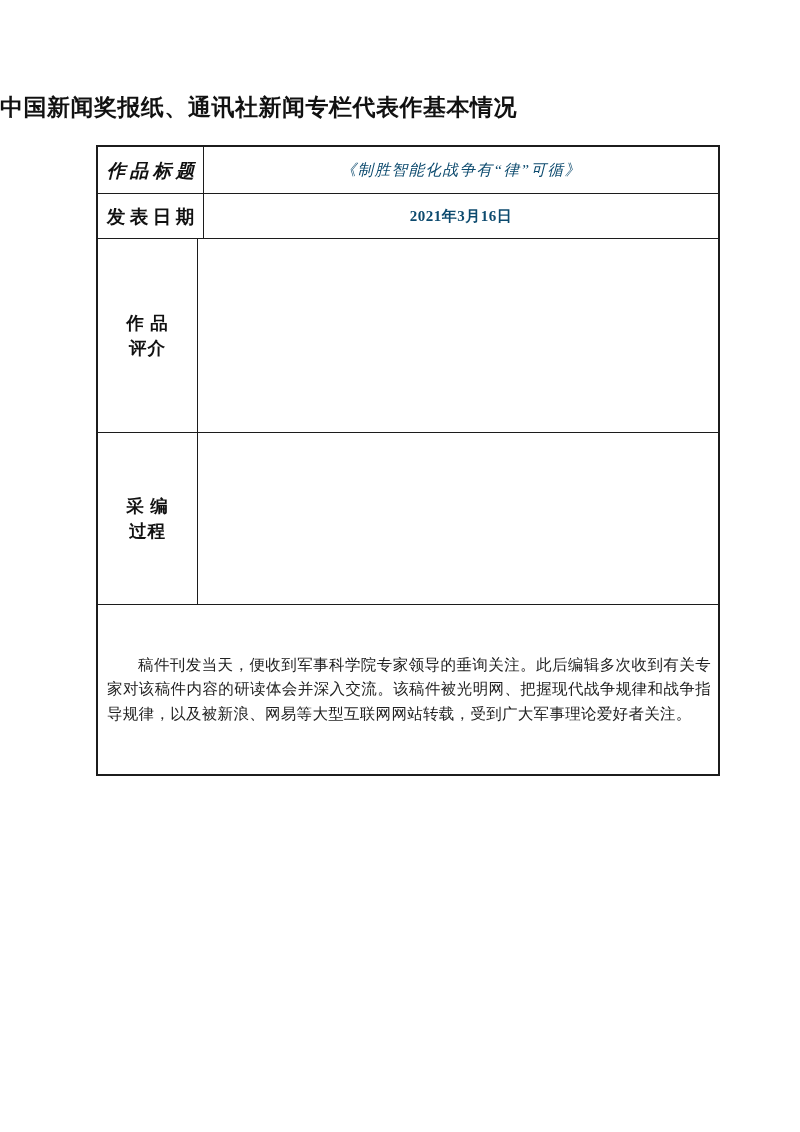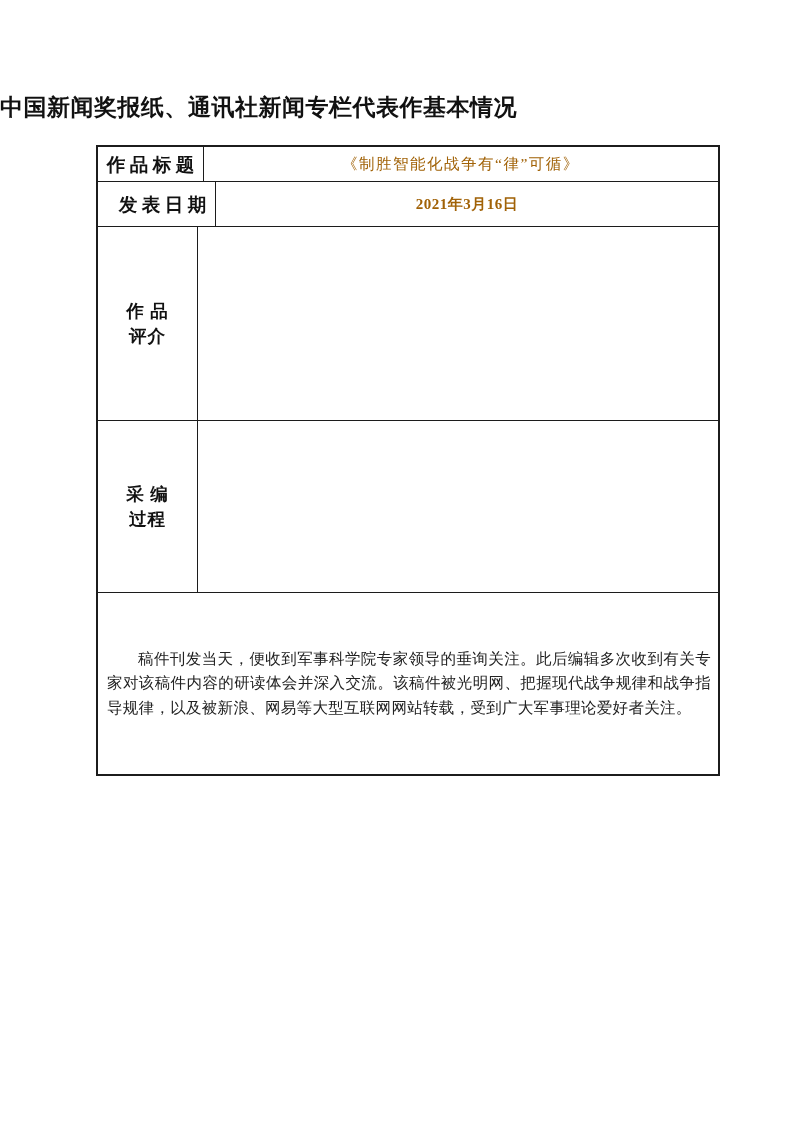--- a/index.html
+++ b/index.html
@@ -38,22 +38,22 @@
     flex-direction: column;
     background: #ffffff;
   }
   .row {
     display: flex;
     box-sizing: border-box;
   }
   .row-divider {
     border-bottom: 1.5px solid #1c1c1c;
   }
-  .row-title   { height: 35px; }
-  .row-date    { height: 45px; padding-left: 12px; }
+  .row-title   { height: 47px; font-style: italic; }
+  .row-date    { height: 45px; }
   .row-review  { height: 194px; }
   .row-process { height: 172px; }
   .row-effect  { flex: 1; }
   .cell-label {
     box-sizing: border-box;
     border-right: 1.5px solid #1c1c1c;
     display: flex;
     flex-direction: column;
     align-items: center;
     justify-content: center;
@@ -79,21 +79,21 @@
     flex: 1;
     box-sizing: border-box;
     display: flex;
     align-items: center;
     justify-content: center;
     overflow: hidden;
   }
   .center-value {
     font-size: 15.5px;
     letter-spacing: 1.5px;
-    color: #a16207;
+    color: #0c4a6e;
     text-align: left;
   }
   .date-value {
     font-size: 15px;
     letter-spacing: 0.5px;
     font-weight: bold;
   }
   .cell-paragraph {
     justify-content: flex-start;
     padding: 0 7px 0 9px;

